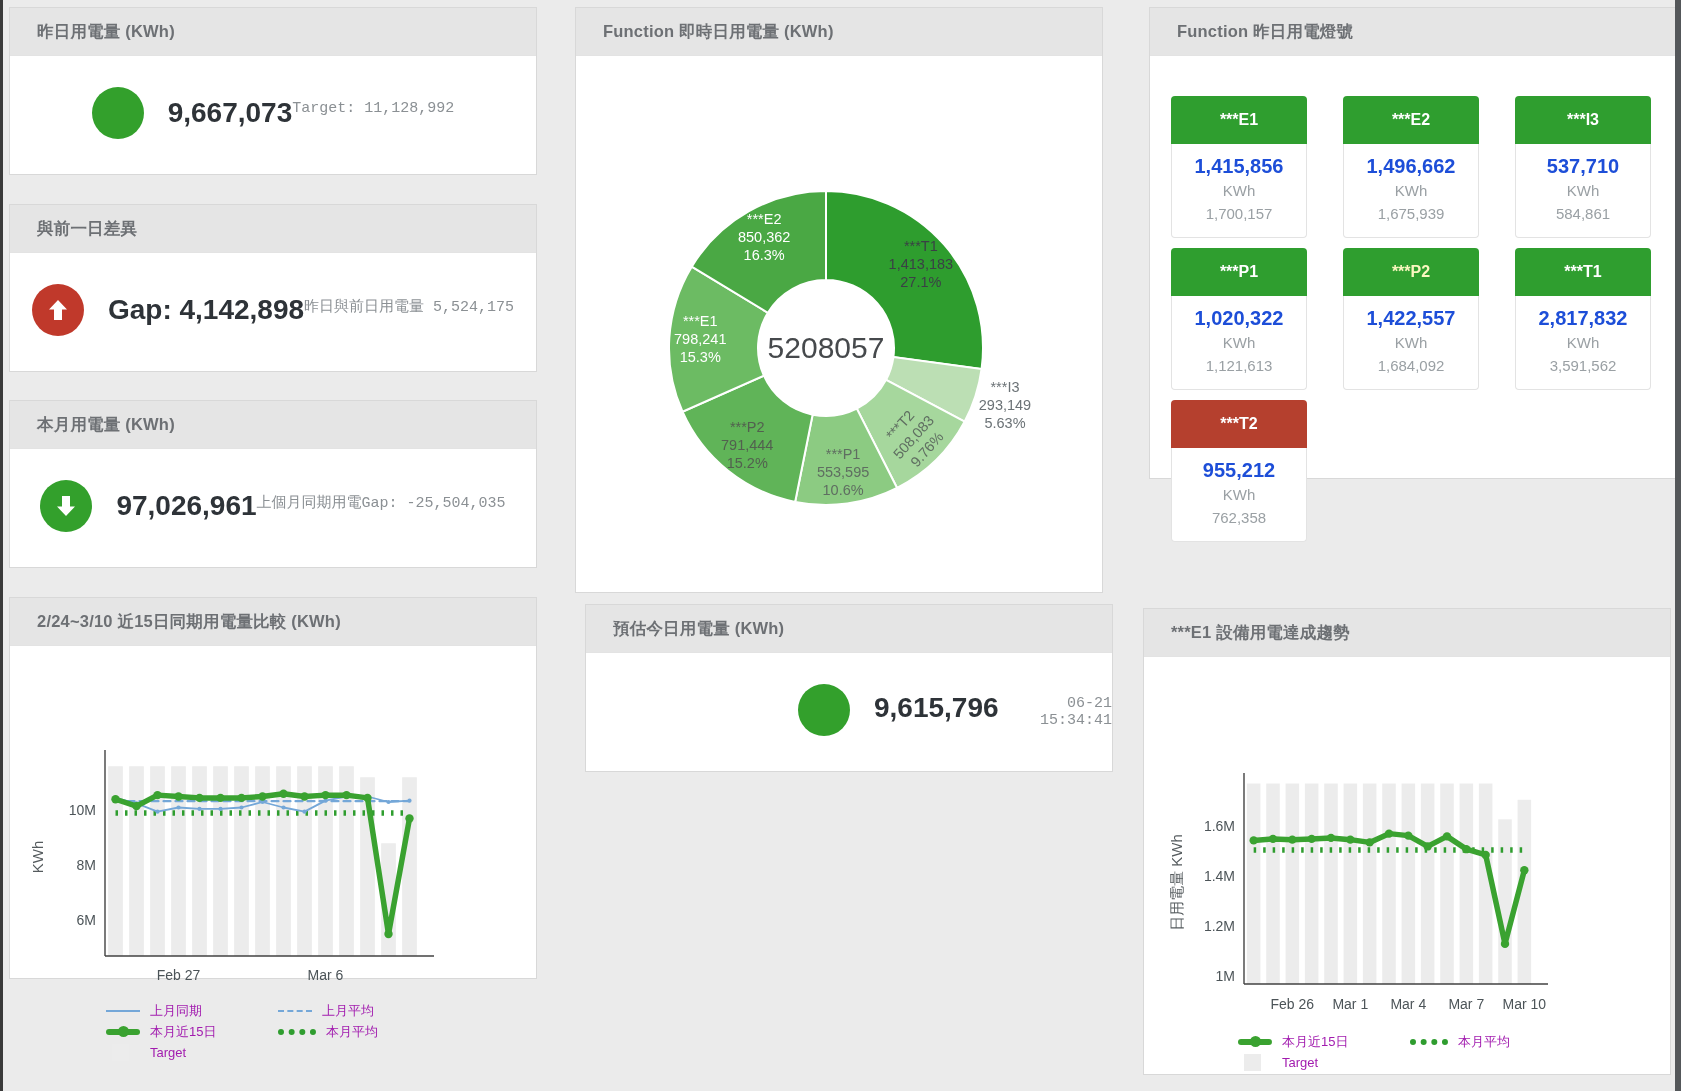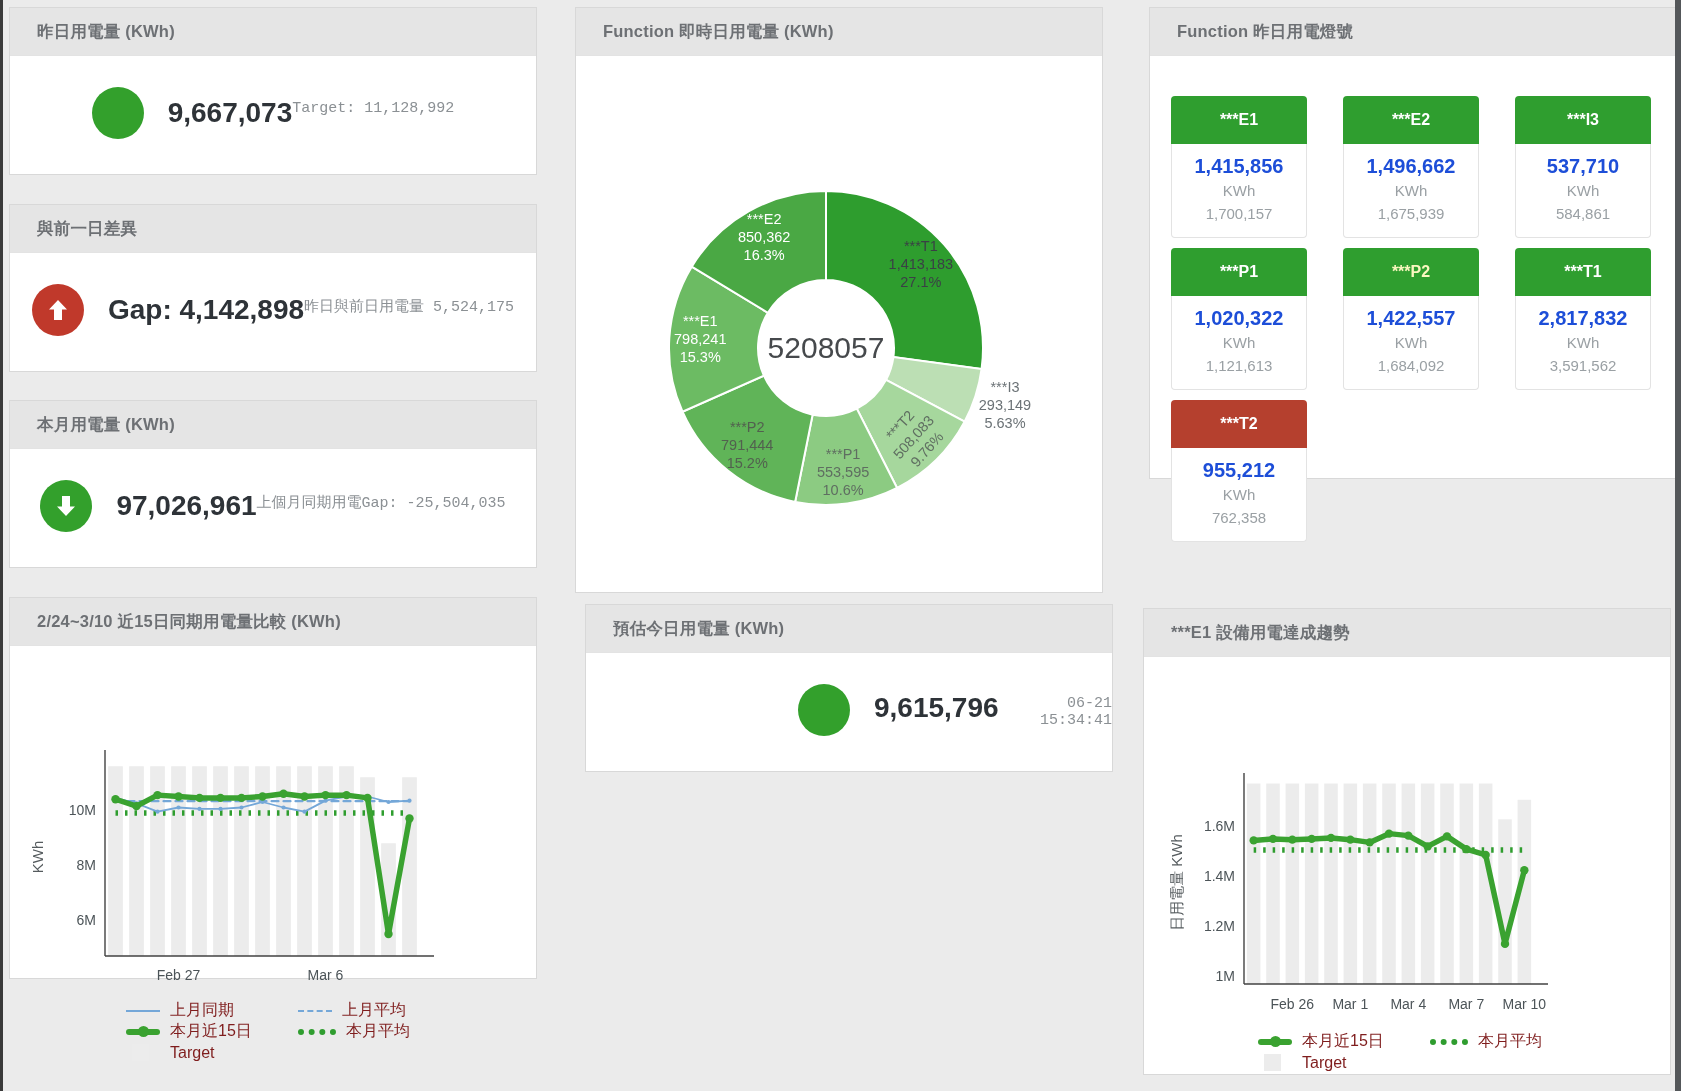--- a/index.html
+++ b/index.html
@@ -31,21 +31,21 @@
   .tile .tb{border:1px solid #e3e3e3;border-top:none;border-radius:0 0 4px 4px;text-align:center;
             padding:9px 0 12px;background:#fff;}
   .tile .tv{font-size:20px;font-weight:700;color:#1d4ed8;line-height:26px;}
   .tile .tu,.tile .tt{font-size:15px;color:#9aa0a4;line-height:23px;}
   
   svg text{font-family:"Liberation Sans","DejaVu Sans",sans-serif;}
   svg .tick{font-size:14px;fill:#4c5458;}
   svg .ylab{font-size:15px;fill:#555b5e;}
   svg .dlab{font-size:14.5px;}
   svg .dcenter{font-size:30px;fill:#46494c;font-weight:500;}
-  .legend{font-size:16px;color:#7f1d1d;margin-left:20px;}
+  .legend{font-size:13px;color:#a21caf;}
   .legend .lrow{display:flex;align-items:center;height:21px;}
   .legend .item{display:flex;align-items:center;width:172px;cursor:pointer;}
   .legend .item.wide{width:auto;}
   .sw{width:34px;margin-right:10px;display:inline-block;box-sizing:border-box;}
   .sw.line{border-top:2.5px solid #74a7d8;}
   .sw.dash{border-top:2.5px dashed #74a7d8;}
   .sw.thick{height:6px;background:#3aa230;border-radius:3px;position:relative;}
   .sw.thick::after{content:'';position:absolute;left:12px;top:-2.5px;width:11px;height:11px;border-radius:50%;background:#3aa230;}
   .sw.dots{border-top:6px dotted #2f9d2f;width:38px;}
   .sw.sq{width:17px;height:17px;background:#ececec;margin-left:6px;margin-right:21px;}

